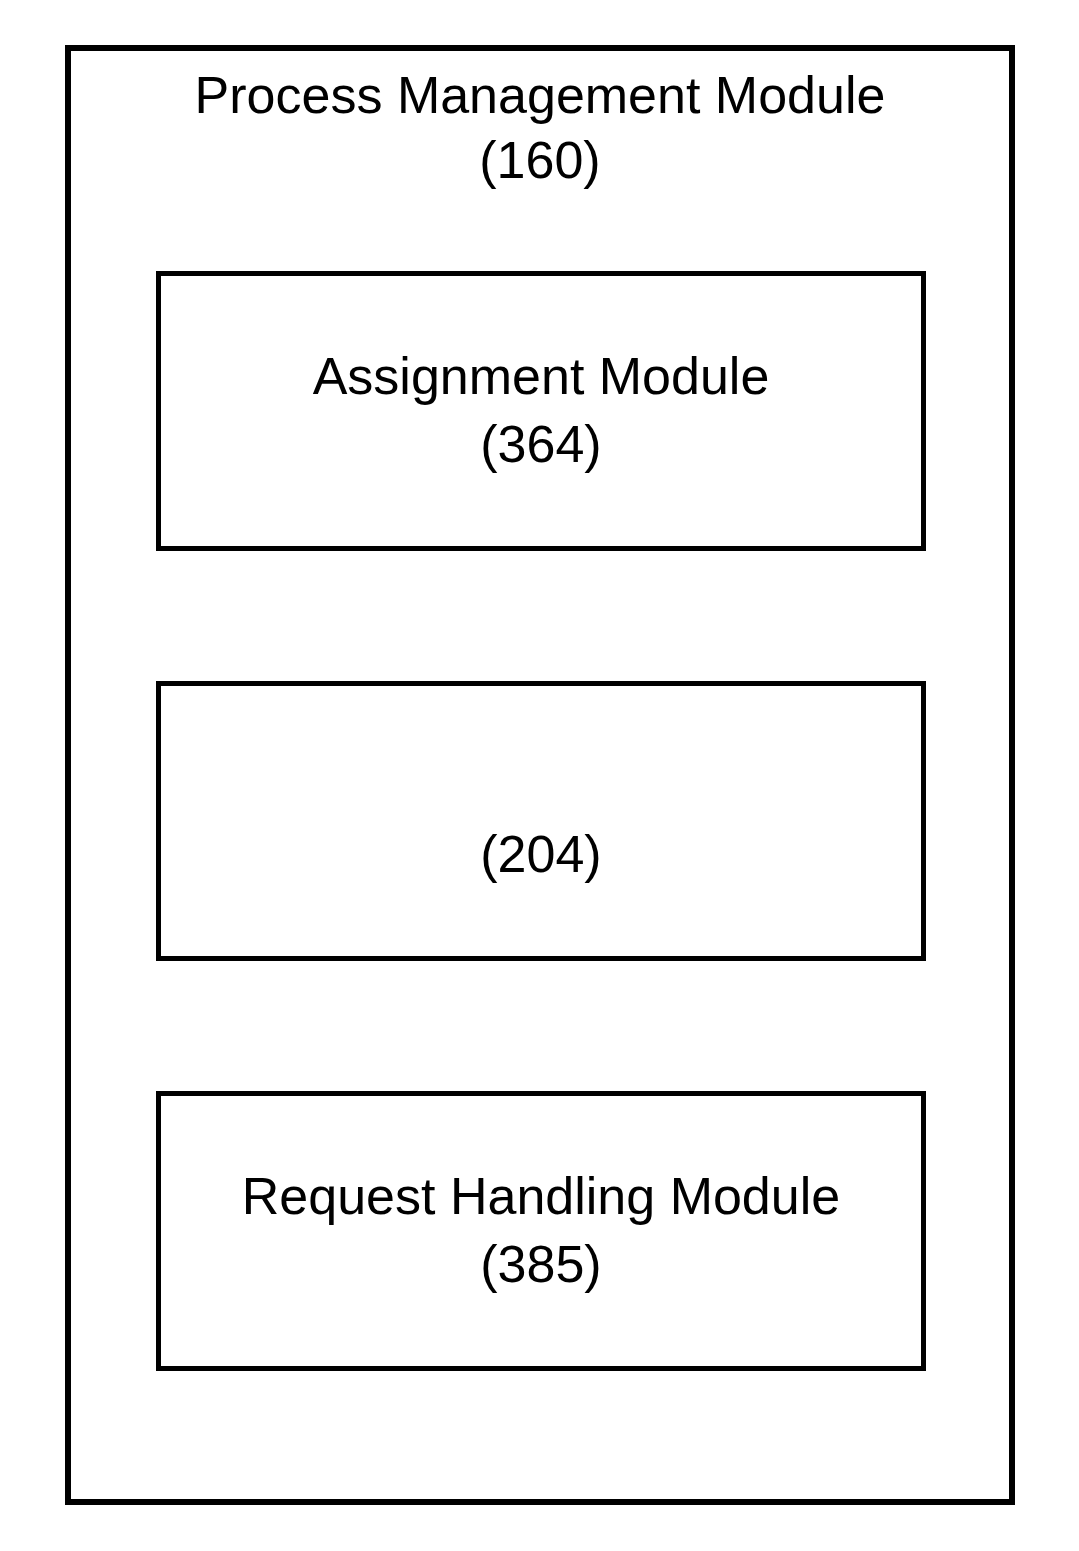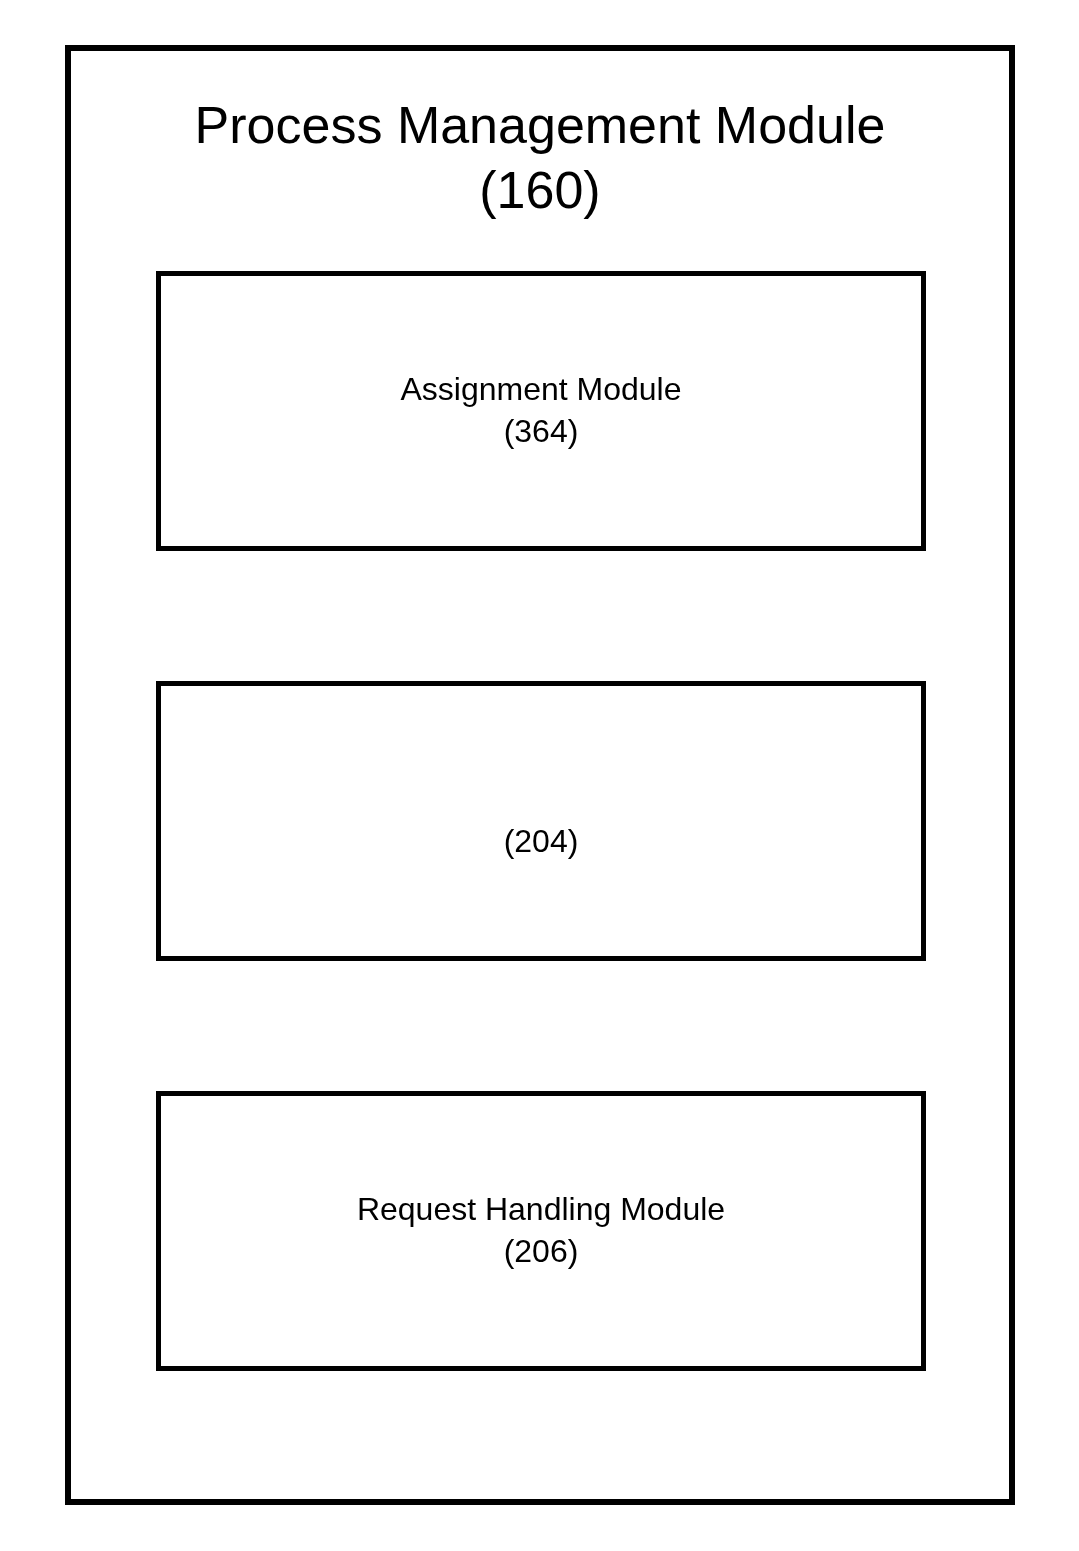--- a/index.html
+++ b/index.html
@@ -14,39 +14,39 @@
     position: absolute;
     left: 65px;
     top: 45px;
     width: 950px;
     height: 1460px;
     border: 6px solid #000;
     box-sizing: border-box;
   }
   .title-block {
     text-align: center;
-    margin-top: 42px;
+    margin-top: 12px;
     font-size: 52px;
     line-height: 1.25;
     color: #000;
   }
   .inner {
     position: absolute;
     left: 85px;
     width: 770px;
     height: 280px;
     border: 5px solid #000;
     box-sizing: border-box;
     display: flex;
     align-items: center;
     justify-content: center;
   }
   .inner-text {
     text-align: center;
-    font-size: 32px;
+    font-size: 52px;
     line-height: 1.3;
     color: #000;
   }
   #box1 { top: 220px; }
   #box2 { top: 630px; }
   #box3 { top: 1040px; }
 </style>
 </head>
 <body>
 
@@ -66,16 +66,16 @@
   <div id="box2" class="inner">
     <div class="inner-text">
       <br>
       <span>(204)</span>
     </div>
   </div>
 
   <div id="box3" class="inner">
     <div class="inner-text">
       <span>Request Handling Module</span><br>
-      <span>(206)</span>
+      <span>(385)</span>
     </div>
   </div>
 </div>
 
 </body></html>

